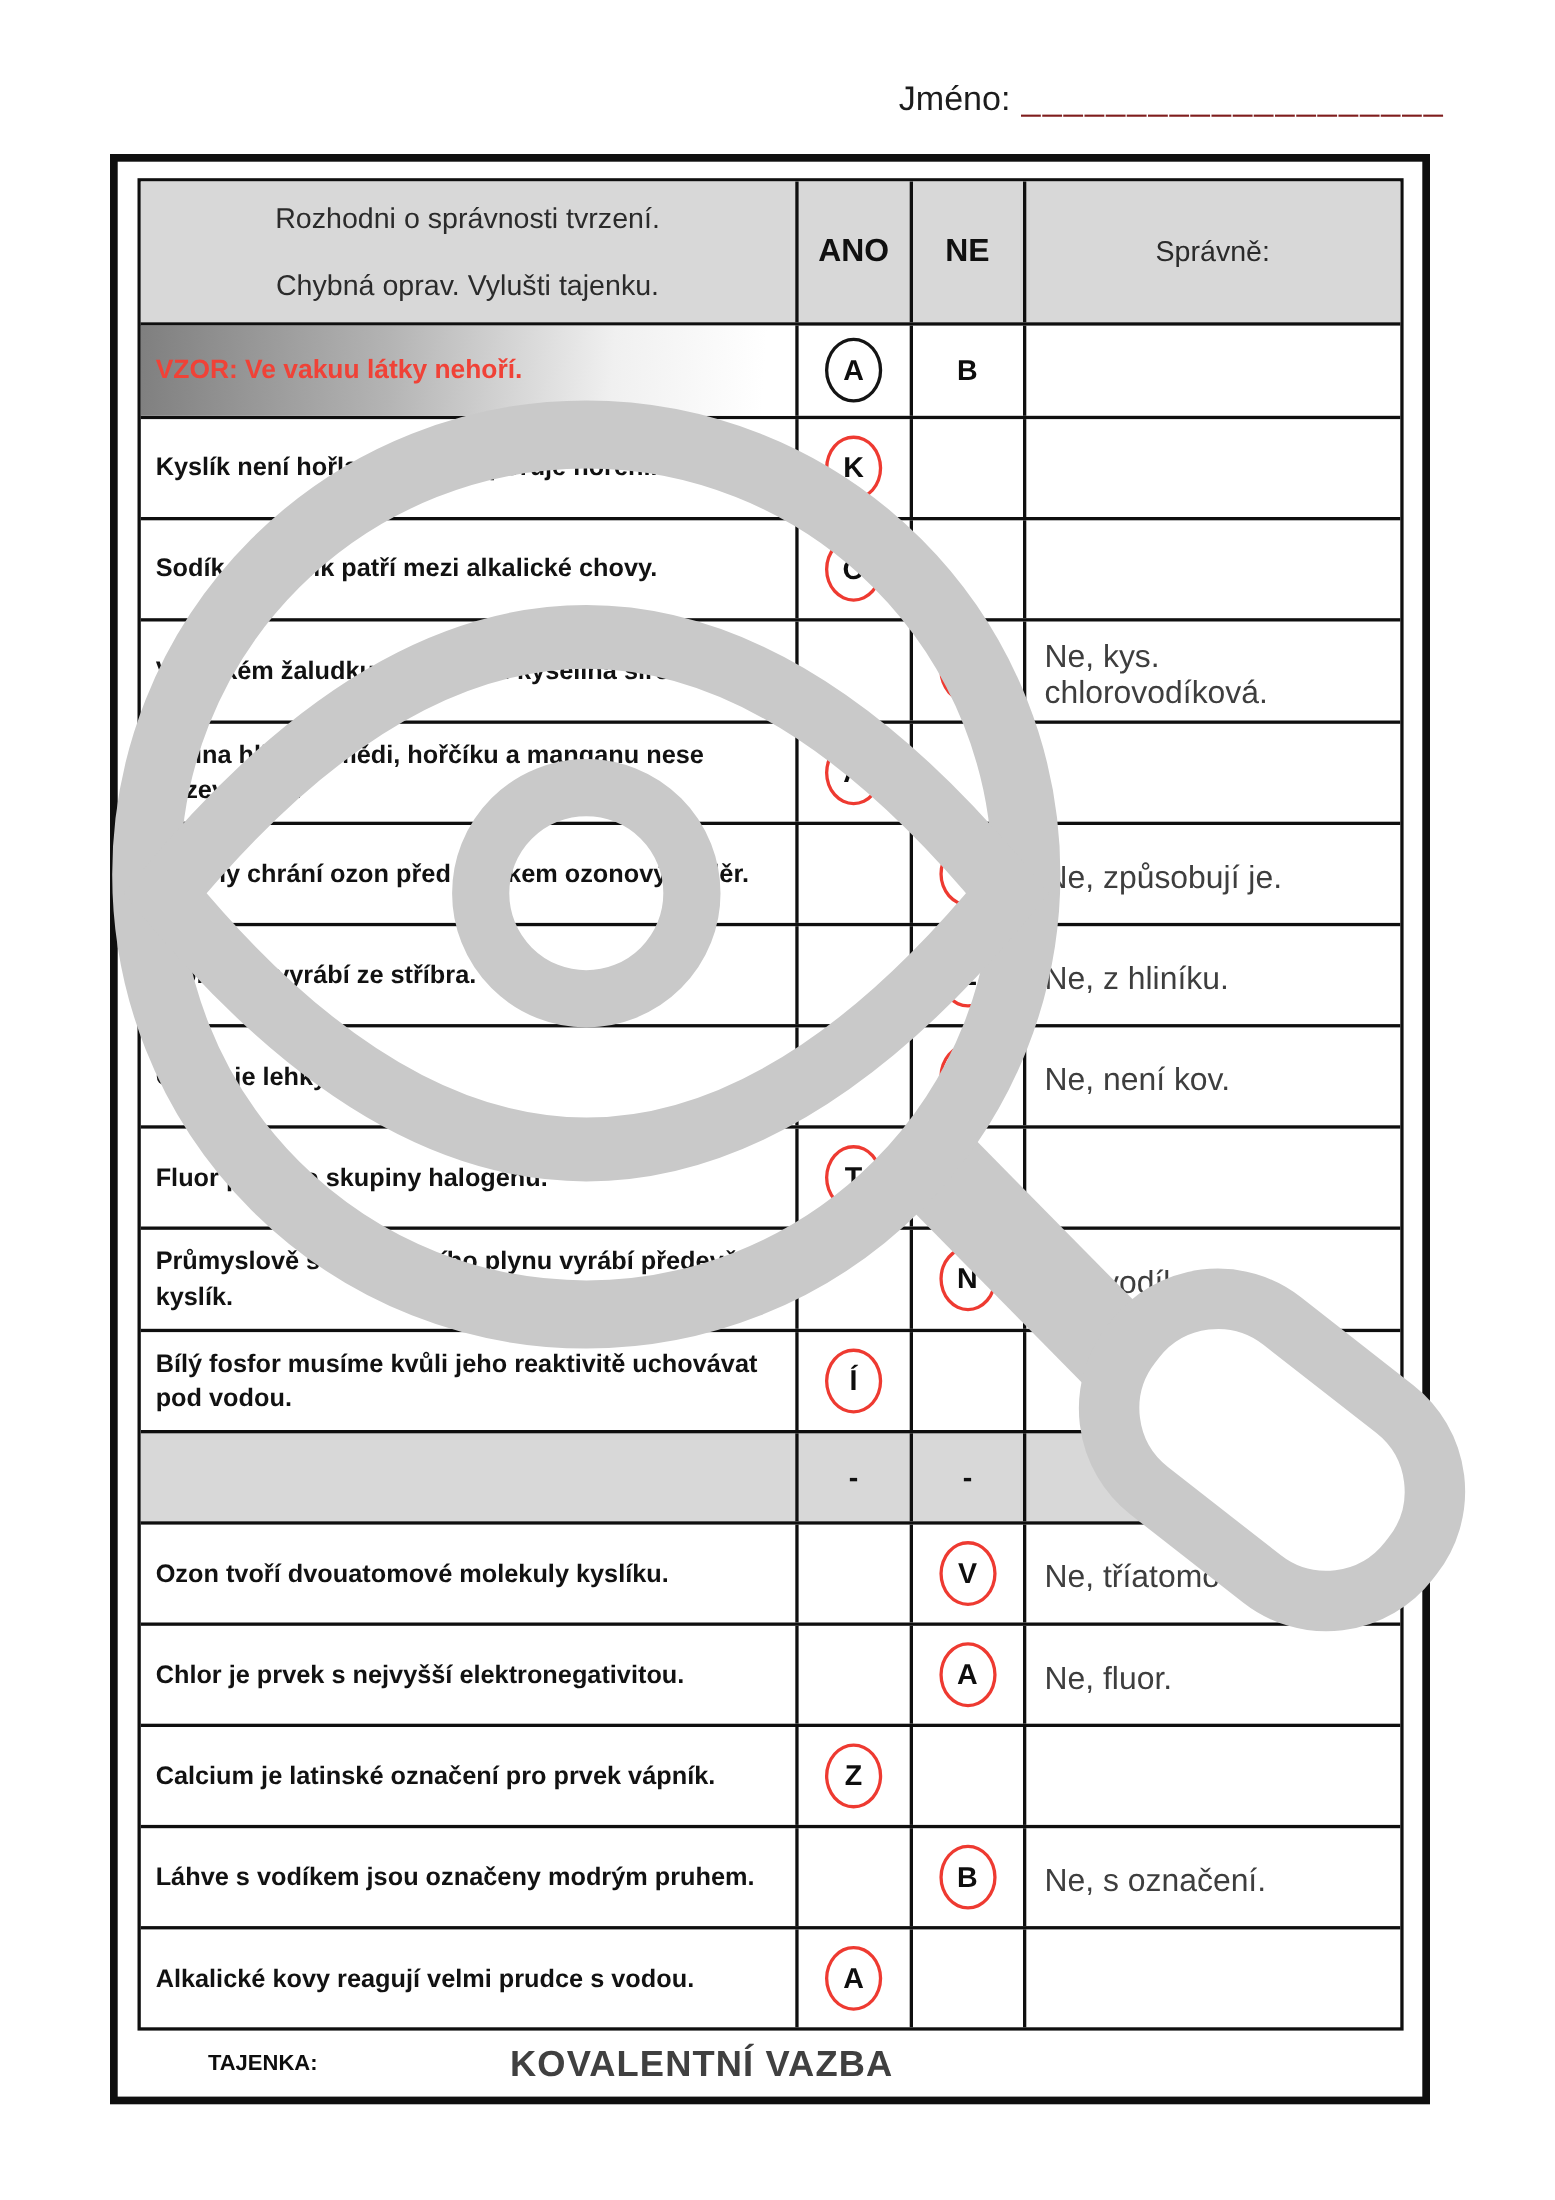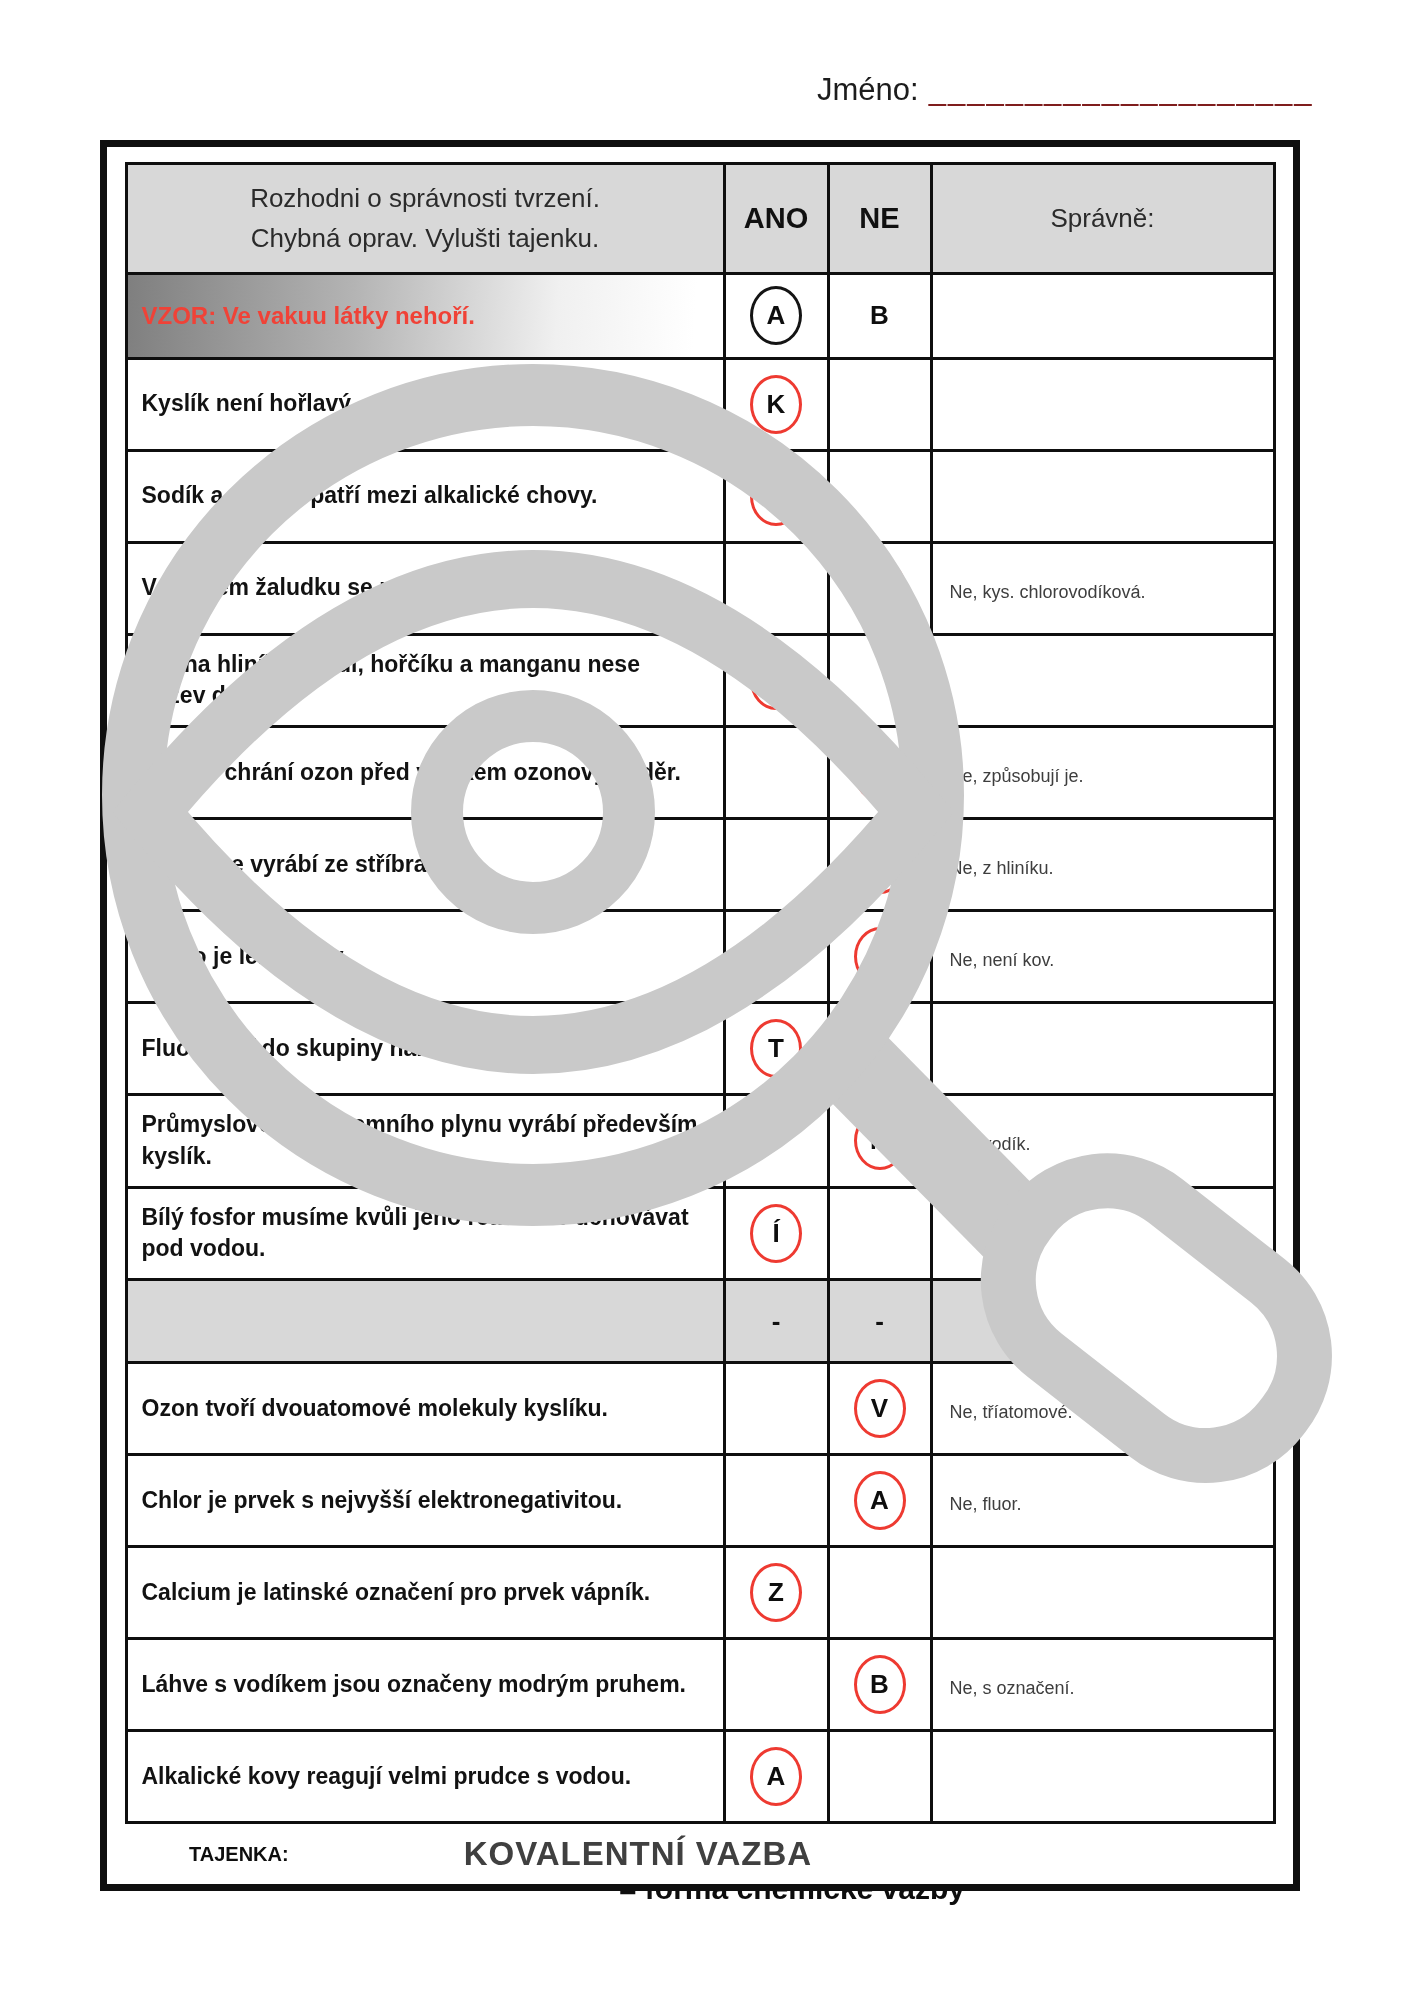--- a/index.html
+++ b/index.html
@@ -15,24 +15,24 @@
          box-sizing:border-box;padding:15px 0 0 0;background:#fff;z-index:1;}
 
   
   .tbl{width:1151px;margin:0 auto;border:3px solid #0f0f0f;box-sizing:border-box;background:#fff;}
   .row{display:grid;grid-template-columns:595px 104px 103px 1fr;min-height:89px;border-top:3px solid #0f0f0f;}
   .row.head{border-top:none;background:#d8d8d8;min-height:94px;}
   .cell{display:flex;align-items:center;box-sizing:border-box;}
   .cell:not(:first-child){border-left:3px solid #0f0f0f;}
   .stmt{padding:13px 14px;font-weight:700;font-size:23px;line-height:1.38;color:#121212;}
   .ans{justify-content:center;}
-  .corr{font-size:18px;font-weight:400;color:#3e3e3e;padding:16px 8px 8px 17px;}
+  .corr{font-size:29px;font-weight:400;color:#3e3e3e;padding:16px 8px 8px 17px;}
   .hc{justify-content:center;text-align:center;}
   .head .stmt{font-weight:400;font-size:26px;color:#2b2b2b;line-height:1.55;display:flex;
-              flex-direction:column;justify-content:center;align-items:center;}
+              flex-direction:column;justify-content:center;align-items:center;gap:21px;}
   .head .ans{font-weight:700;font-size:29px;color:#101010;}
   .head .corr{font-weight:400;font-size:26px;color:#2b2b2b;justify-content:center;padding:16px;}
 
   
   .row.vzor{min-height:82px;}
   .vz{background:linear-gradient(93deg,#7f7f7f 0%,#b4b4b4 38%,#f0f0f0 72%,#ffffff 95%);
       color:#f04237;font-size:24px;}
   .circ{display:flex;align-items:center;justify-content:center;width:46px;height:53px;
         border:3px solid #ee3a31;border-radius:50%;font-weight:700;font-size:26px;color:#0e0e0e;
         background:transparent;}

